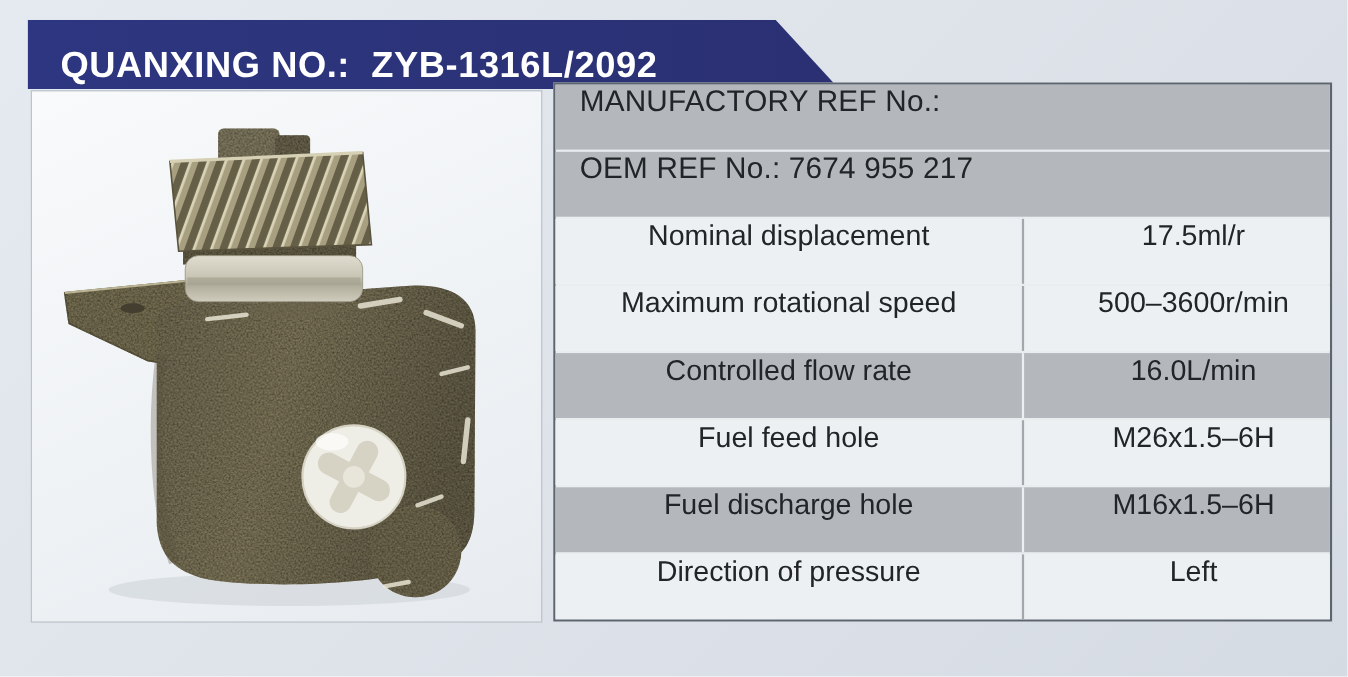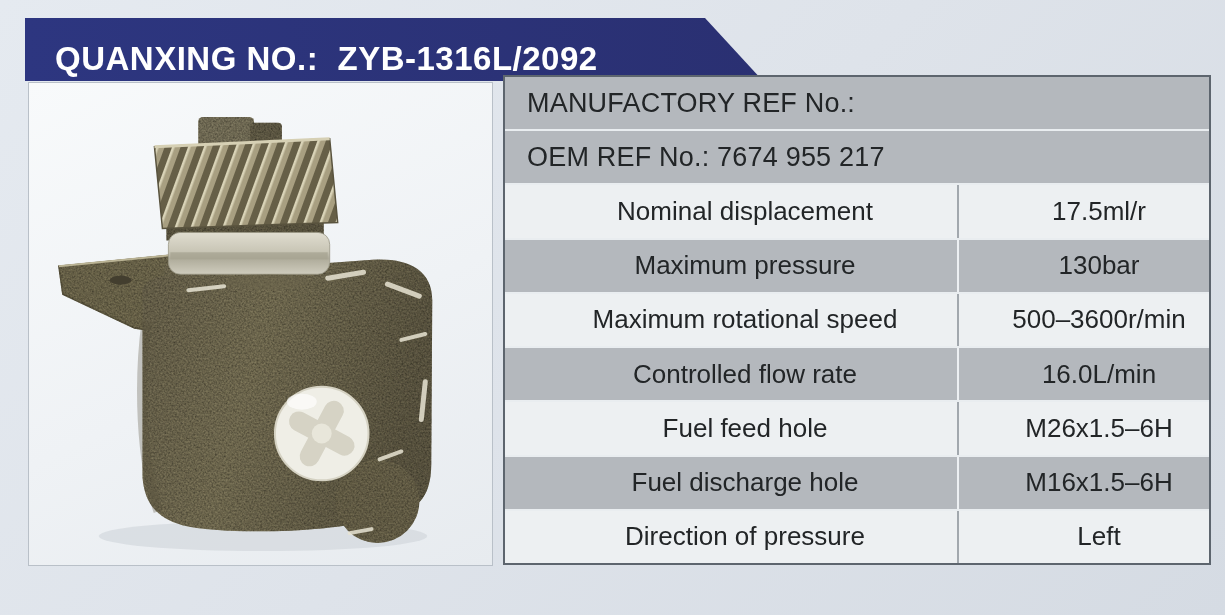--- a/index.html
+++ b/index.html
@@ -30,26 +30,26 @@
   }
   .photo-box svg{display:block;}
 
   
   .spec-table{
     position:absolute;left:503px;top:75px;width:708px;height:490px;box-sizing:border-box;
     border:2px solid var(--table_border,#5d656e);
     background:#e9edf0;
     display:flex;flex-direction:column;gap:2px;
   }
-  .trow{flex:1;display:flex;align-items:center;min-height:0;}
+  .trow{flex:1;display:flex;align-items:flex-start;min-height:0;}
   .trow.dark{background:var(--row_gray,#b4b8bd);}
   .trow.light{background:var(--row_light,#edf0f2);}
   .cell{color:var(--table_text,#222527);}
   .full-label{font-size:27px;padding-left:22px;letter-spacing:.2px;}
-  .spec .label{width:424px;text-align:center;font-size:26px;padding-left:28px;}
+  .spec .label{width:424px;text-align:center;font-size:26px;}
   .spec .vdiv{width:2px;align-self:stretch;}
   .trow.light .vdiv{background:#a2a8ae;}
   .trow.dark .vdiv{background:#edf0f3;}
   .spec .value{flex:1;text-align:center;font-size:26px;padding-left:30px;}
 </style>
 </head>
 <body>
 
 <div class="page">
 
@@ -145,25 +145,20 @@
     <div class="trow dark">
       <div class="cell full-label">OEM REF No.: 7674 955 217</div>
     </div>
 
     <div class="trow spec light">
       <div class="cell label">Nominal displacement</div>
       <div class="vdiv"></div>
       <div class="cell value">17.5ml/r</div>
     </div>
 
-    <div class="trow spec dark">
-      <div class="cell label">Maximum pressure</div>
-      <div class="vdiv"></div>
-      <div class="cell value">130bar</div>
-    </div>
 
     <div class="trow spec light">
       <div class="cell label">Maximum rotational speed</div>
       <div class="vdiv"></div>
       <div class="cell value">500–3600r/min</div>
     </div>
 
     <div class="trow spec dark">
       <div class="cell label">Controlled flow rate</div>
       <div class="vdiv"></div>

